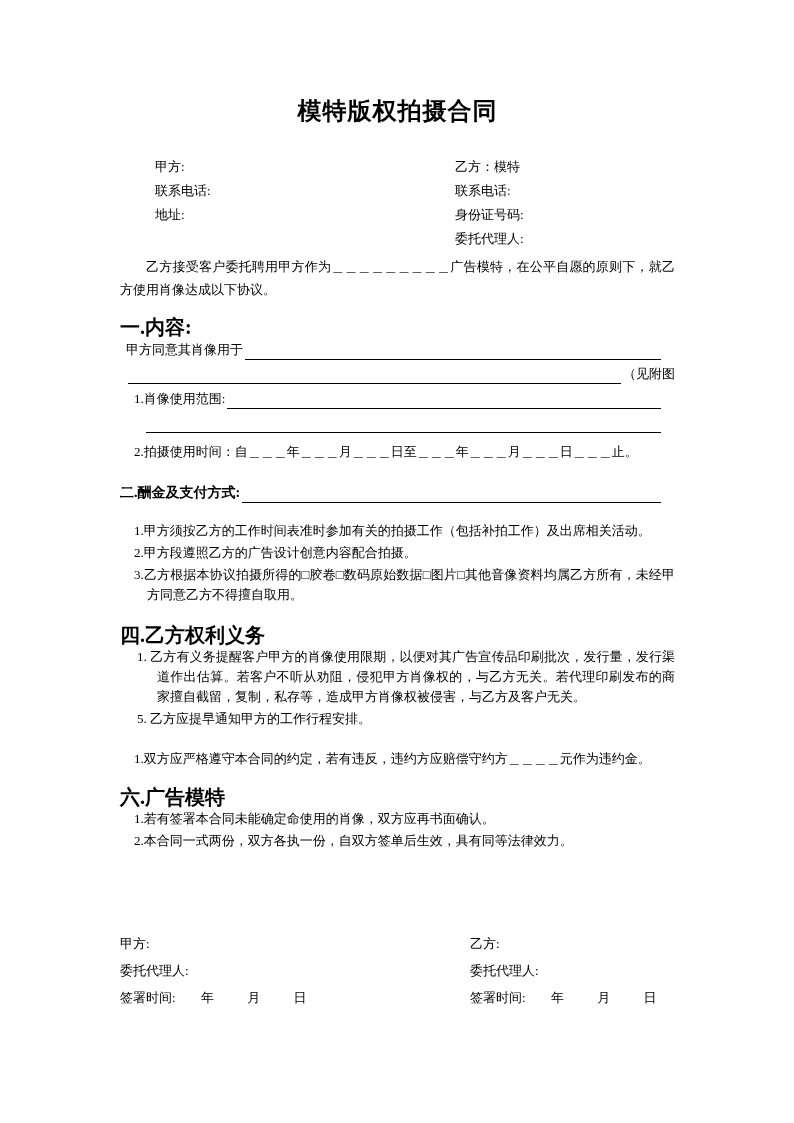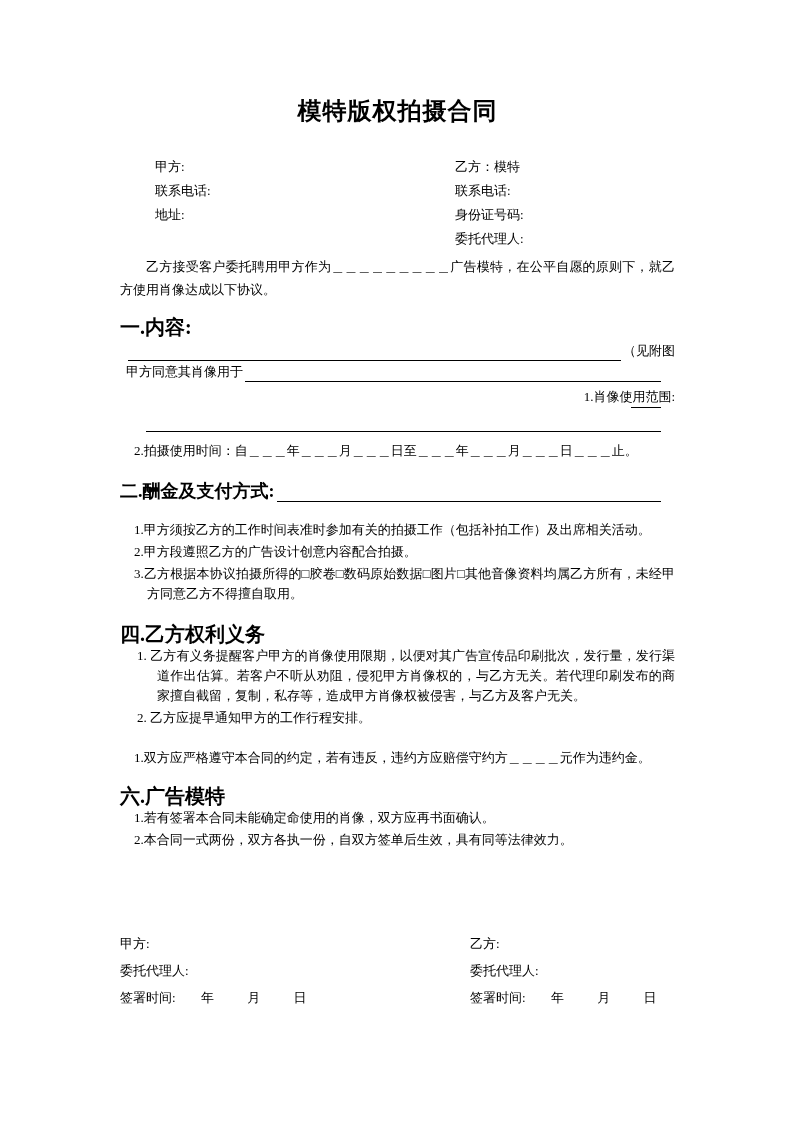--- a/index.html
+++ b/index.html
@@ -16,29 +16,29 @@
   }
   .parties { display: flex; line-height: 24px; margin-bottom: 4px; }
   .party-left { width: 335px; padding-left: 35px; }
   .party-right { flex: 1; }
   .intro { margin: 0; text-indent: 2em; line-height: 23px; text-align: justify; }
   .section-1 { margin-top: 16px; }
   .section { margin-top: 18px; }
   .section-gap { margin-top: 20px; }
   .heading { font-weight: bold; font-size: 20px; line-height: 20px; margin: 0 0 2px 0; }
   .line-fill { display: flex; align-items: flex-end; line-height: 21px; }
-  .mt3 { margin-top: 3px; } .mt4 { margin-top: 4px; flex-direction: column; } .mt8 { margin-top: 8px; }
+  .mt3 { margin-top: 3px; } .mt4 { margin-top: 4px; } .mt8 { margin-top: 8px; }
   .fill { flex: 1; border-bottom: 1px solid #000; height: 1.1em; margin: 0 2px; min-width: 30px; }
   .fill-right-gap { margin-right: 14px; }
   .standalone-fill { border-bottom: 1px solid #000; height: 20px; margin: 4px 14px 0 26px; }
   .indent-sm { padding-left: 6px; }
   .item { padding-left: 27px; text-indent: -13px; line-height: 20px; text-align: justify; margin: 2px 0 0 0; }
   .item-wide { padding-left: 37px; text-indent: -20px; line-height: 20px; text-align: justify; margin: 2px 0 0 0; }
   .time-line { padding-left: 14px; line-height: 21px; }
-  .pay-label { font-weight: bold; font-size: 18px; white-space: nowrap; }
+  .pay-label { font-weight: bold; font-size: 14px; white-space: nowrap; }
   .signatures { position: absolute; top: 930px; left: 120px; right: 119px; display: flex; line-height: 27px; }
   .sig-col { width: 350px; }
   .sig-col.right { flex: 1; }
   .date-unit { margin-left: 30px; }
   .date-unit.first { margin-left: 22px; }
 </style>
 </head>
 <body>
 
 <div class="page">
@@ -57,27 +57,27 @@
         <div>联系电话:</div>
         <div>身份证号码:</div>
         <div>委托代理人:</div>
       </div>
     </div>
 
     <p class="intro"><span>乙方接受客户委托聘用甲方作为</span><span>＿＿＿＿＿＿＿＿＿</span><span>广告模特，在公平自愿的原则下，就乙方使用肖像达成以下协议。</span></p>
 
     <div class="section-1">
       <div class="heading">一.内容:</div>
+      <div class="line-fill indent-sm">
+        <span>甲方同意其肖像用于</span>
+        <span class="fill fill-right-gap"></span>
+      </div>
       <div class="line-fill mt3 indent-sm">
         <span class="fill"></span>
         <span>（见附图</span>
-      </div>
-      <div class="line-fill indent-sm">
-        <span>甲方同意其肖像用于</span>
-        <span class="fill fill-right-gap"></span>
       </div>
       <div class="line-fill mt4">
         <span class="time-line">1.肖像使用范围:</span>
         <span class="fill fill-right-gap"></span>
       </div>
       <div class="standalone-fill"></div>
       <div class="time-line mt8">2.拍摄使用时间：自＿＿＿年＿＿＿月＿＿＿日至＿＿＿年＿＿＿月＿＿＿日＿＿＿止。</div>
     </div>
 
     <div class="section-gap line-fill">
@@ -87,21 +87,21 @@
 
     <div class="section">
       <div class="item">1.甲方须按乙方的工作时间表准时参加有关的拍摄工作（包括补拍工作）及出席相关活动。</div>
       <div class="item">2.甲方段遵照乙方的广告设计创意内容配合拍摄。</div>
       <div class="item">3.乙方根据本协议拍摄所得的□胶卷□数码原始数据□图片□其他音像资料均属乙方所有，未经甲方同意乙方不得擅自取用。</div>
     </div>
 
     <div class="section-gap">
       <div class="heading">四.乙方权利义务</div>
       <div class="item-wide">1. 乙方有义务提醒客户甲方的肖像使用限期，以便对其广告宣传品印刷批次，发行量，发行渠道作出估算。若客户不听从劝阻，侵犯甲方肖像权的，与乙方无关。若代理印刷发布的商家擅自截留，复制，私存等，造成甲方肖像权被侵害，与乙方及客户无关。</div>
-      <div class="item-wide">2. 乙方应提早通知甲方的工作行程安排。</div>
+      <div class="item-wide">5. 乙方应提早通知甲方的工作行程安排。</div>
     </div>
 
     <div class="section-gap">
       <div class="item">1.双方应严格遵守本合同的约定，若有违反，违约方应赔偿守约方＿＿＿＿元作为违约金。</div>
     </div>
 
     <div class="section">
       <div class="heading">六.广告模特</div>
       <div class="item">1.若有签署本合同未能确定命使用的肖像，双方应再书面确认。</div>
       <div class="item">2.本合同一式两份，双方各执一份，自双方签单后生效，具有同等法律效力。</div>

